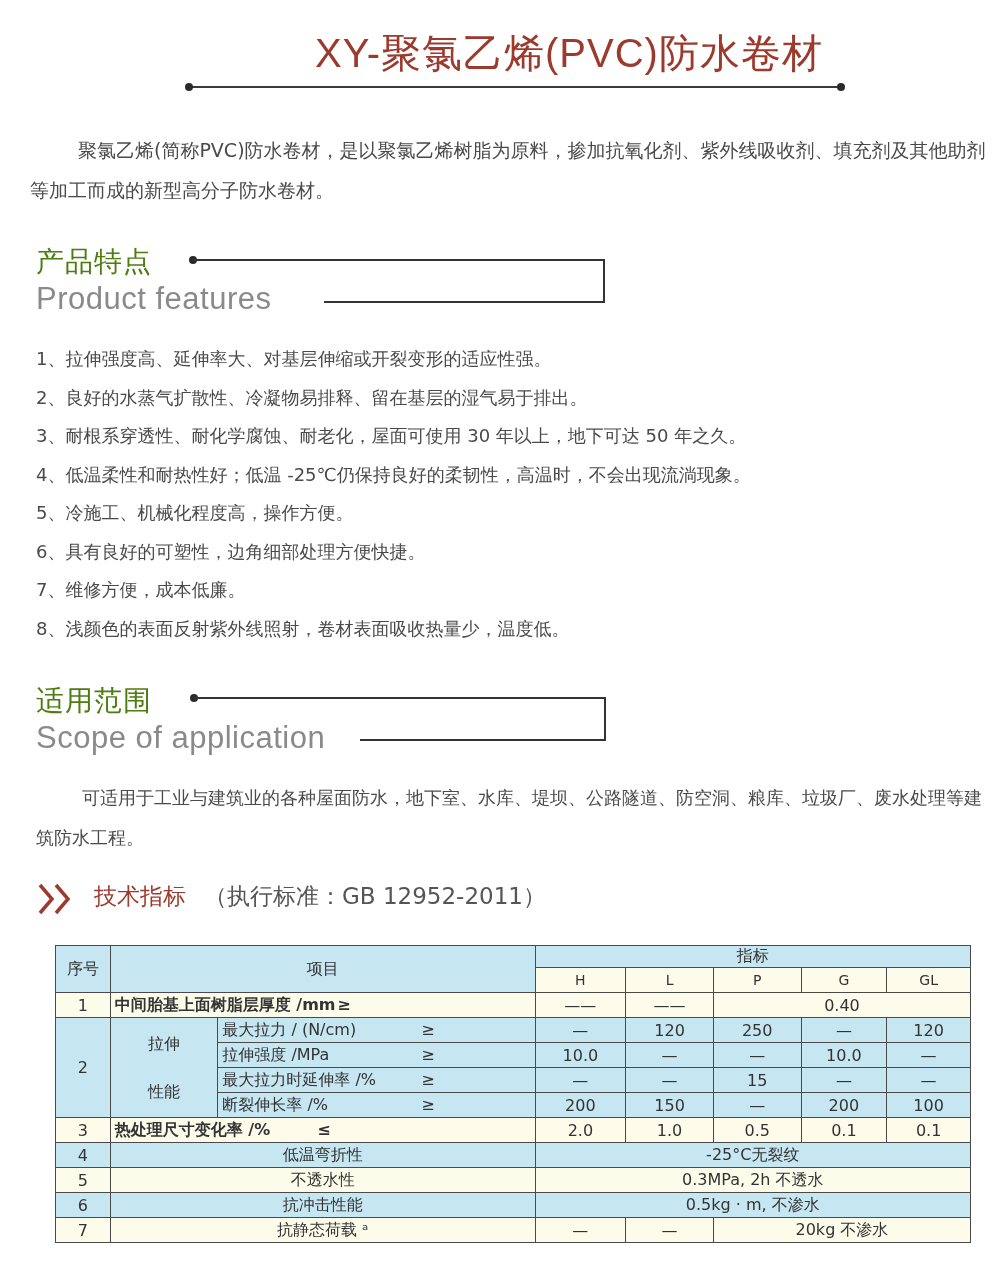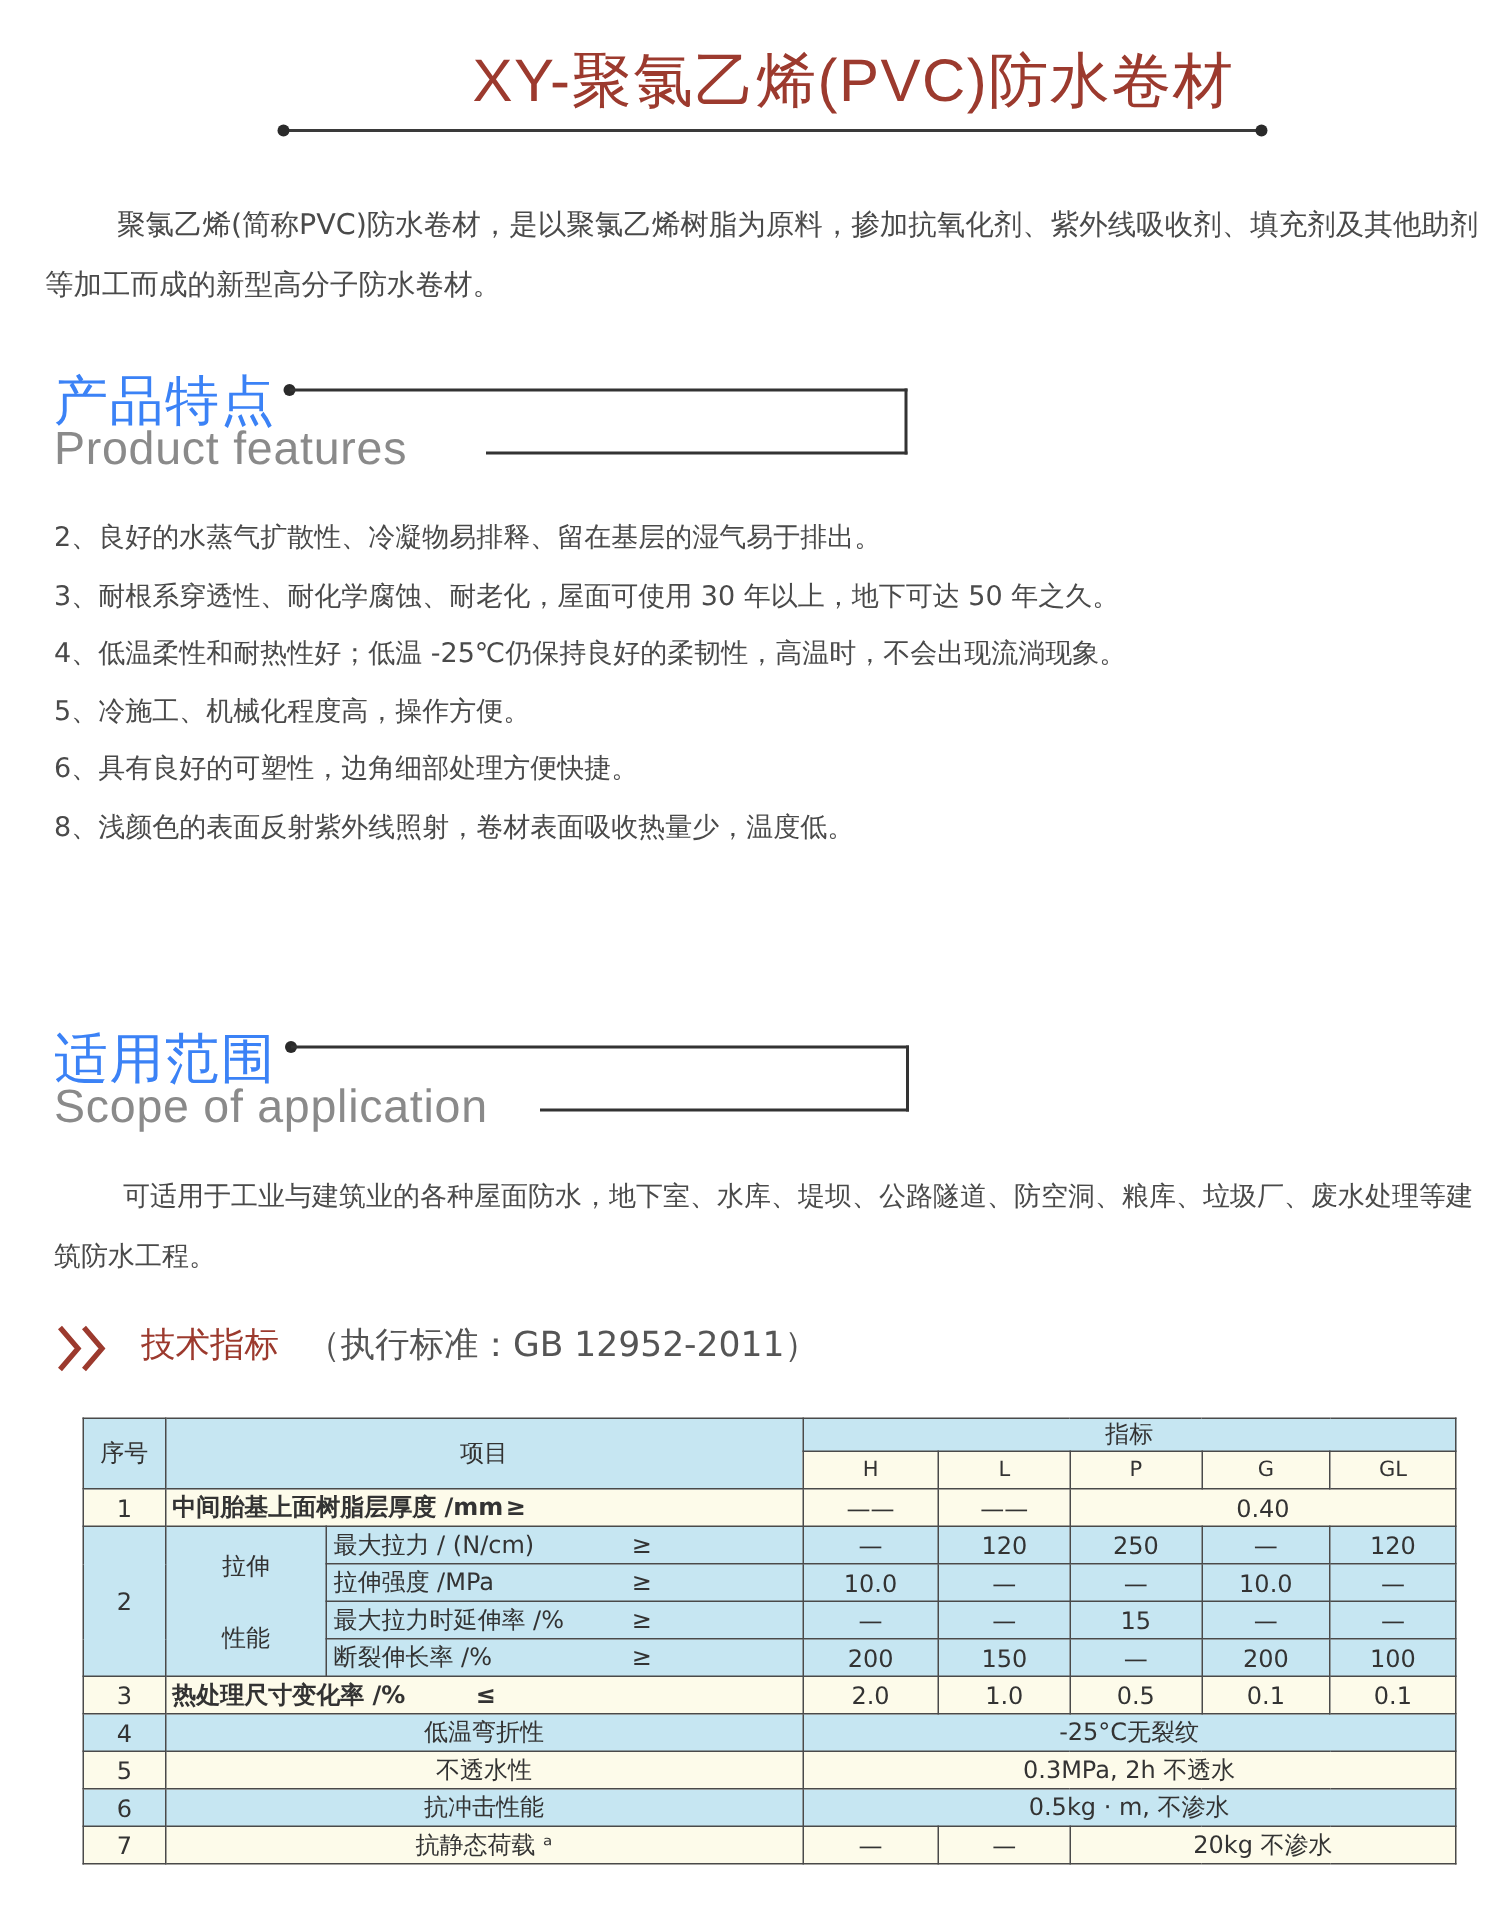--- a/index.html
+++ b/index.html
@@ -14,21 +14,21 @@
   .title-rule {
     position: absolute; left: 188px; top: 86px; width: 656px; height: 2px; background: #3a3a3a;
   }
   .dot { position: absolute; width: 8px; height: 8px; border-radius: 50%; background: #2a2a2a; }
 
   .intro {
     position: absolute; left: 30px; top: 130px; width: 965px;
     font-size: 19px; line-height: 40px; color: #4a4a4a; text-indent: 48px;
   }
 
-  .sec-cn { position: absolute; font-size: 36px; color: #3b82f6; letter-spacing: 1px; }
+  .sec-cn { position: absolute; font-size: 28px; color: #4d7c0f; letter-spacing: 1px; }
   .sec-en { position: absolute; font-size: 31px; color: #8a8a8a; font-family: "Liberation Sans", sans-serif; font-weight: 300; letter-spacing: 0.5px; }
   .line { position: absolute; background: #333; }
 
   .features { position: absolute; left: 36px; top: 340px; width: 900px; list-style: none; }
   .features li { font-size: 18px; line-height: 38.5px; color: #4a4a4a; white-space: nowrap; }
 
   .scope-text {
     position: absolute; left: 36px; top: 778px; width: 960px;
     font-size: 18px; line-height: 40px; color: #4a4a4a; text-indent: 46px;
   }
@@ -64,25 +64,27 @@
 <p class="intro">聚氯乙烯(简称PVC)防水卷材，是以聚氯乙烯树脂为原料，掺加抗氧化剂、紫外线吸收剂、填充剂及其他助剂等加工而成的新型高分子防水卷材。</p>
 
 <div class="sec-cn" style="left:36px; top:243px;">产品特点</div>
 <div class="sec-en" style="left:36px; top:281px;">Product features</div>
 <div class="dot" style="left:189px; top:256px;"></div>
 <div class="line" style="left:193px; top:259px; width:412px; height:2px;"></div>
 <div class="line" style="left:603px; top:259px; width:2px; height:44px;"></div>
 <div class="line" style="left:324px; top:301px; width:281px; height:2px;"></div>
 
 <ul class="features">
+  <li>1、拉伸强度高、延伸率大、对基层伸缩或开裂变形的适应性强。</li>
   <li>2、良好的水蒸气扩散性、冷凝物易排释、留在基层的湿气易于排出。</li>
   <li>3、耐根系穿透性、耐化学腐蚀、耐老化，屋面可使用 30 年以上，地下可达 50 年之久。</li>
   <li>4、低温柔性和耐热性好；低温 -25℃仍保持良好的柔韧性，高温时，不会出现流淌现象。</li>
   <li>5、冷施工、机械化程度高，操作方便。</li>
   <li>6、具有良好的可塑性，边角细部处理方便快捷。</li>
+  <li>7、维修方便，成本低廉。</li>
   <li>8、浅颜色的表面反射紫外线照射，卷材表面吸收热量少，温度低。</li>
 </ul>
 
 <div class="sec-cn" style="left:36px; top:682px;">适用范围</div>
 <div class="sec-en" style="left:36px; top:720px;">Scope of application</div>
 <div class="dot" style="left:190px; top:694px;"></div>
 <div class="line" style="left:194px; top:697px; width:412px; height:2px;"></div>
 <div class="line" style="left:604px; top:697px; width:2px; height:44px;"></div>
 <div class="line" style="left:360px; top:739px; width:246px; height:2px;"></div>
 

